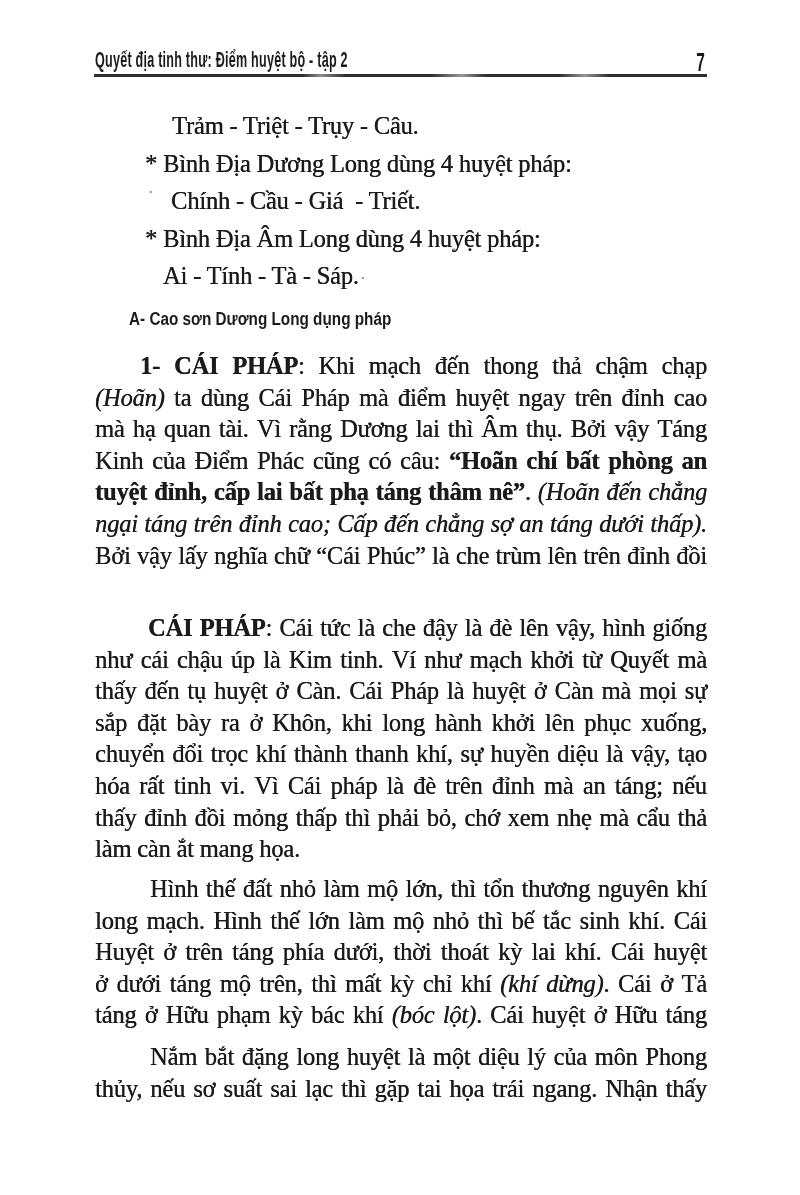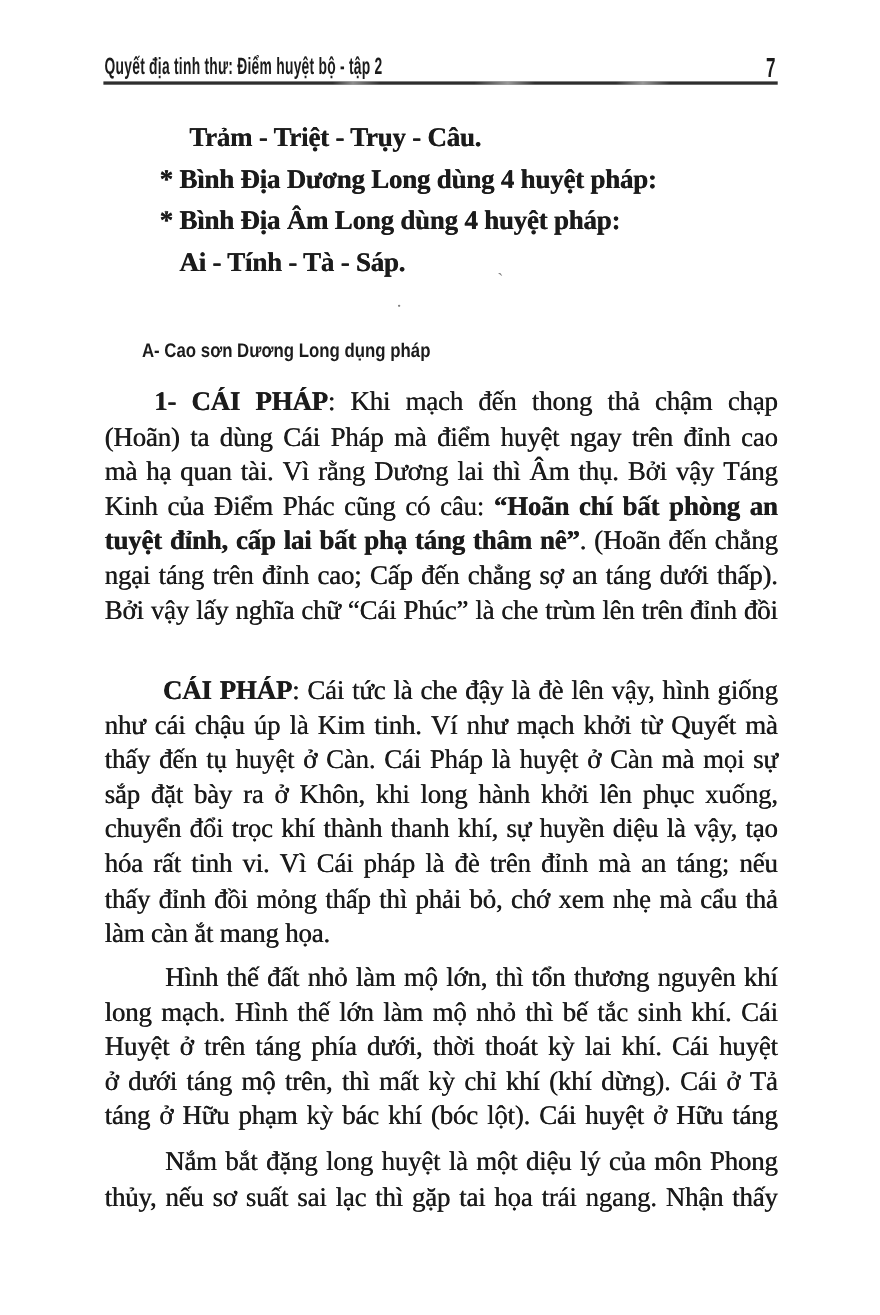--- a/index.html
+++ b/index.html
@@ -15,53 +15,54 @@
           font-weight:bold;font-size:25px;line-height:1;display:inline-block;
           transform:scaleX(0.62);transform-origin:100% 50%;text-shadow:none;}
   .rule{position:absolute;left:94px;top:74px;width:613px;height:3px;
         background-color:var(--rule,#2f2f2f);
         background-image:linear-gradient(90deg,
           rgba(255,255,255,0) 0 34%, rgba(255,255,255,.45) 37%, rgba(255,255,255,0) 41%,
           rgba(255,255,255,0) 55%, rgba(255,255,255,.5) 60%, rgba(255,255,255,0) 64%,
           rgba(255,255,255,0) 76%, rgba(255,255,255,.5) 80%, rgba(255,255,255,0) 84%);}
   
   .intro{position:absolute;left:95px;top:107px;width:612px;
-         font-size:24.5px;line-height:37.5px;letter-spacing:-0.2px;font-weight:bold;}
+         font-size:24.5px;line-height:37.5px;letter-spacing:-0.2px;}
   
   .sec-head{position:absolute;left:129px;top:304px;margin:0;
             font-family:"Liberation Sans","DejaVu Sans",sans-serif;
             font-size:18px;line-height:31px;font-weight:bold;text-shadow:none;}
   .cond2{display:inline-block;transform:scaleX(0.85);transform-origin:0 50%;white-space:nowrap;}
   
   .body-text{position:absolute;left:95px;top:0;width:612px;
              font-size:24.5px;line-height:31.6px;letter-spacing:-0.2px;}
   .para{position:absolute;left:0;width:612px;}
   .p1{top:350px}.p2{top:612px}.p3{top:873px}.p4{top:1041px}
   .jline{display:flex;justify-content:space-between;width:612px;box-sizing:border-box;}
   .lline{white-space:pre-wrap;}
   .sb{font-weight:bold}
-  .si{}
+  .si{font-style:italic}
   .sr{}
   .w{white-space:nowrap;}
   
   .speck{position:absolute;font-size:17px;line-height:1;color:#555;opacity:.75;text-shadow:none;}
 </style>
 </head>
 <body>
 
 <div class="page">
   <header class="running-head">
     <span class="rh-title">Quyết địa tinh thư: Điểm huyệt bộ - tập 2</span>
     <span class="rh-num">7</span>
   </header>
   <div class="rule"></div>
 
   <section class="intro">
       <div class="lline" style="padding-left: 77px;"><span class="sr">Trảm - Triệt - Trụy - Câu.</span></div>
       <div class="lline" style="padding-left: 50px;"><span class="sr">* Bình Địa Dương Long dùng 4 huyệt pháp:</span></div>
+      <div class="lline" style="padding-left: 76px;"><span class="sr">Chính - Cầu - Giá  - Triết.</span></div>
       <div class="lline" style="padding-left: 50px;"><span class="sr">* Bình Địa Âm Long dùng 4 huyệt pháp:</span></div>
       <div class="lline" style="padding-left: 68px;"><span class="sr">Ai - Tính - Tà - Sáp.</span></div>
     </section>
 
   <h2 class="sec-head"><span class="cond2">A- Cao sơn Dương Long dụng pháp</span></h2>
 
   <main class="body-text">
       <div class="para p1">
         <div class="jline" style="padding-left: 45px;">
           <span class="w"><span class="sb">1-</span></span>

